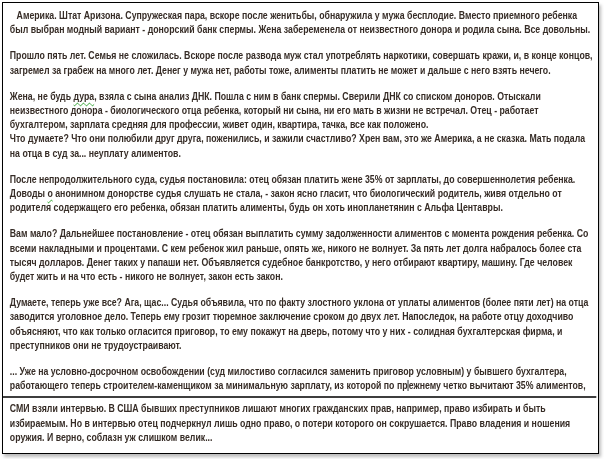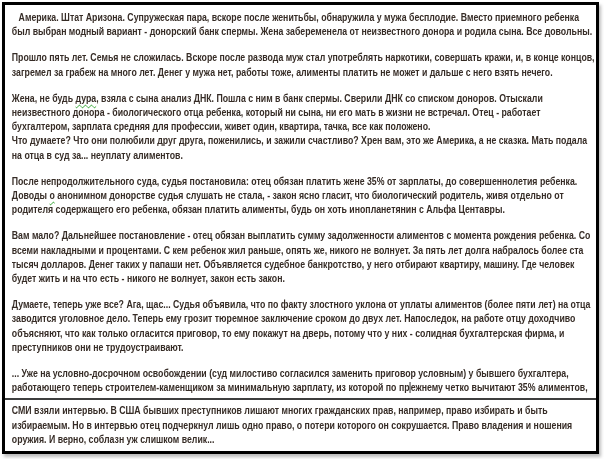--- a/index.html
+++ b/index.html
@@ -10,21 +10,21 @@
     height: 459px;
     overflow: hidden;
   }
   .page {
     position: absolute;
     left: 2px;
     top: 2px;
     width: 597px;
     height: 452px;
     box-sizing: border-box;
-    border: 3px solid #000000;
+    border: 1px solid #000000;
     background: #ffffff;
     box-shadow: 2px 3px 3px rgba(110,110,110,0.45);
     overflow: hidden;
   }
   .content {
     width: 690px;                 
     transform: scaleX(0.85);
     transform-origin: 0 0;
     padding: 6px 0 0 8px;
     font-family: "Liberation Sans", sans-serif;

